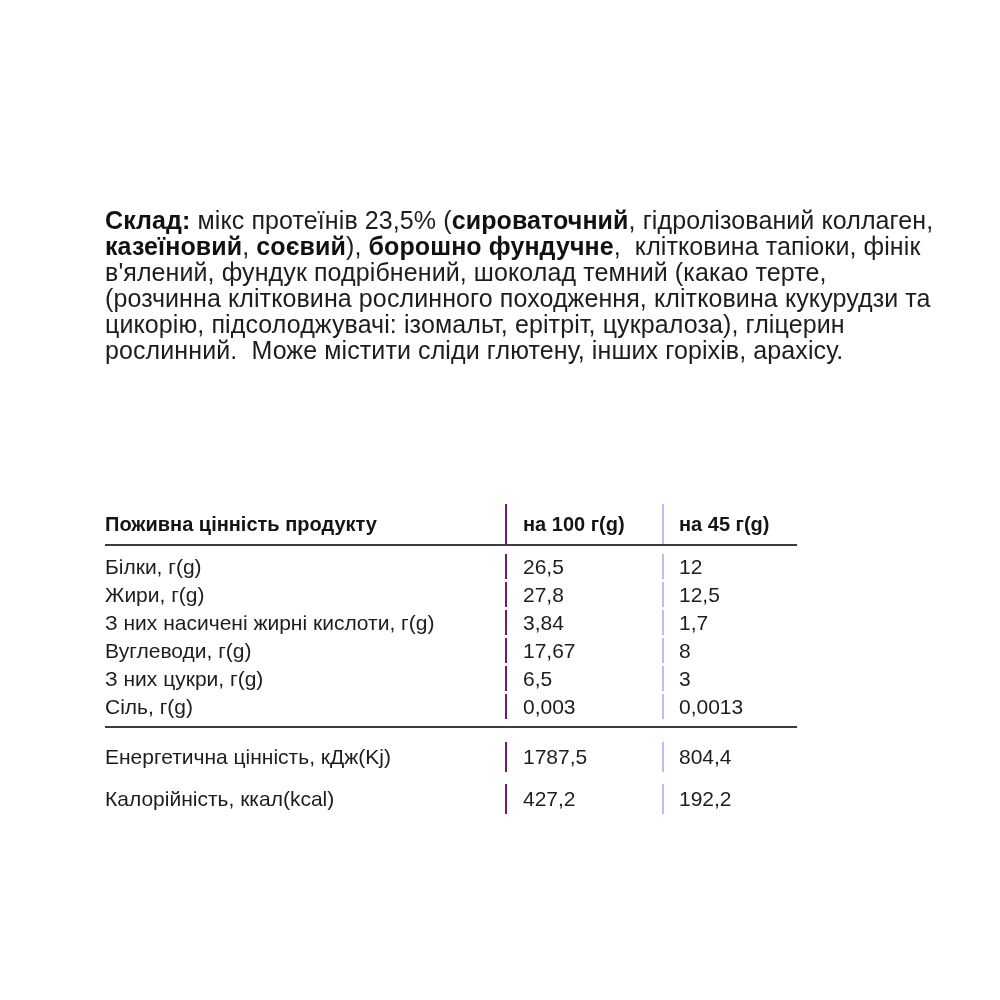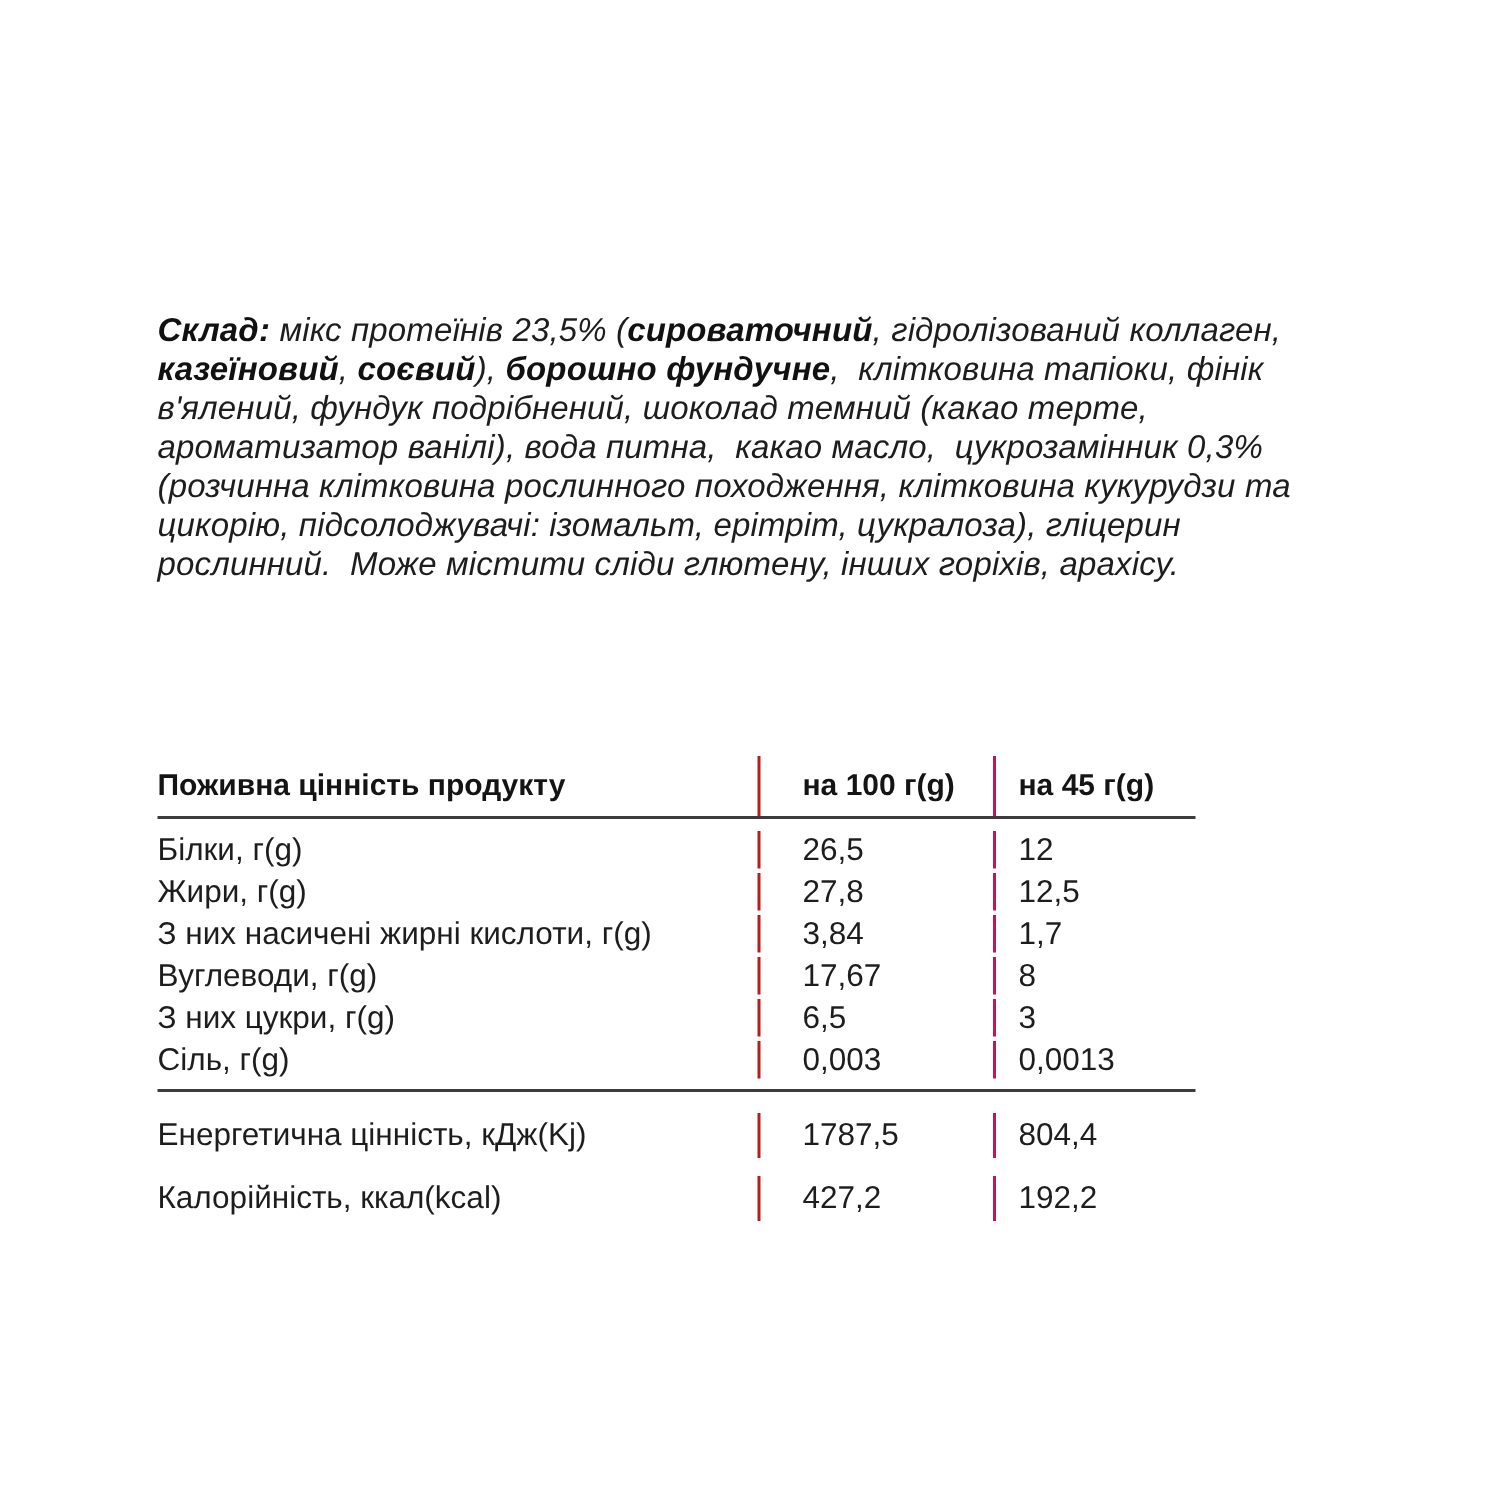--- a/index.html
+++ b/index.html
@@ -13,25 +13,24 @@
     overflow: hidden;
   }
   
   .ingredients {
     position: absolute;
     left: 105px;
     top: 207px;
     width: 810px;
   }
   .ing-line {
-    font-size: 22px;
+    font-size: 25px;
     line-height: 26px;
     white-space: pre;
     letter-spacing: 0.1px;
-    font-style: italic;
   }
   .b { font-weight: 700; color: #111111; }
 
   
   .ntable {
     position: absolute;
     left: 105px;
     top: 504px;
     width: 692px;
     font-size: 21px;
@@ -59,46 +58,45 @@
   .frow {
     display: flex;
     height: 30px;
     margin-top: 12px;
     align-items: center;
   }
   .c1 { width: 400px; box-sizing: border-box; }
   .c2 {
     width: 157px;
     box-sizing: border-box;
-    border-left: 2px solid #b91c1c;
-    padding-left: 28px;
+    border-left: 2px solid #701a75;
+    padding-left: 16px;
     align-self: stretch;
     display: flex;
     align-items: center;
   }
   .c3 {
     flex: 1;
     box-sizing: border-box;
-    border-left: 2px solid #be185d;
+    border-left: 2px solid #c4b5fd;
     padding-left: 15px;
     align-self: stretch;
     display: flex;
     align-items: center;
   }
 </style>
 </head>
 <body>
 
 <div class="page">
 
   <div class="ingredients">
     <div class="ing-line"><span class="b">Склад:</span><span> мікс протеїнів 23,5% (</span><span class="b">сироваточний</span><span>, гідролізований коллаген,</span></div>
     <div class="ing-line"><span class="b">казеїновий</span><span>, </span><span class="b">соєвий</span><span>), </span><span class="b">борошно фундучне</span><span>,  клітковина тапіоки, фінік</span></div>
     <div class="ing-line"><span>в'ялений, фундук подрібнений, шоколад темний (какао терте,</span></div>
-    <div class="ing-line"><span>ароматизатор ванілі), вода питна,  какао масло,  цукрозамінник 0,3%</span></div>
     <div class="ing-line"><span>(розчинна клітковина рослинного походження, клітковина кукурудзи та</span></div>
     <div class="ing-line"><span>цикорію, підсолоджувачі: ізомальт, ерітріт, цукралоза), гліцерин</span></div>
     <div class="ing-line"><span>рослинний.  Може містити сліди глютену, інших горіхів, арахісу.</span></div>
   </div>
 
   <div class="ntable">
 
     <div class="thead">
       <div class="c1">Поживна цінність продукту</div>
       <div class="c2">

